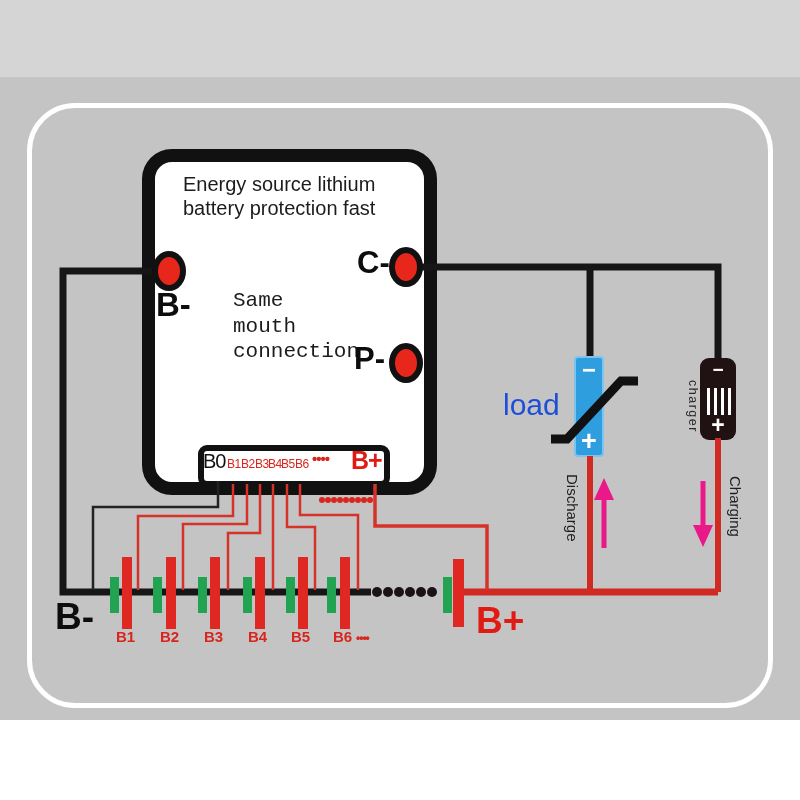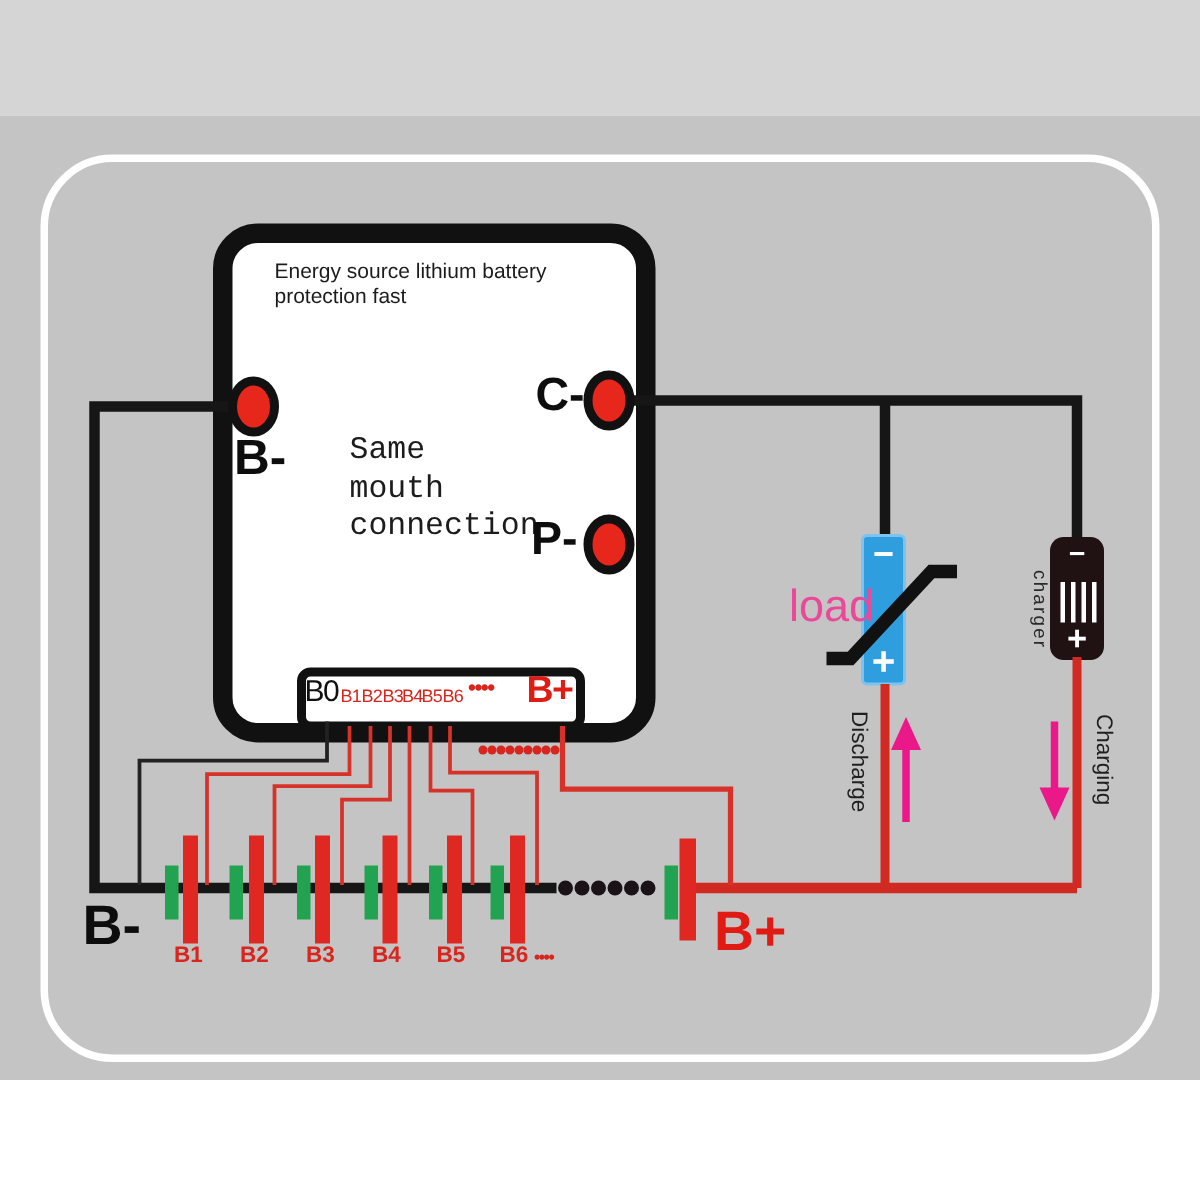--- a/index.html
+++ b/index.html
@@ -3,39 +3,39 @@
 <meta charset="utf-8">
 <style>
   html,body{margin:0;padding:0;}
   body{font-family:"Liberation Sans",sans-serif;}
   #canvas{position:relative;width:800px;height:800px;background:#ffffff;overflow:hidden;}
   .abs{position:absolute;}
   .band-top{left:0;top:0;width:800px;height:77px;background:#d5d5d5;}
   .band-main{left:0;top:77px;width:800px;height:643px;background:#c4c4c4;}
   .frame{left:27px;top:103px;width:736px;height:595px;border:5px solid #ffffff;border-radius:48px;}
   .board{left:142px;top:149px;width:295px;height:346px;box-sizing:border-box;background:#ffffff;border:13px solid #111111;border-radius:30px;}
-  .board-title{left:183px;top:172px;width:235px;font-size:14px;line-height:1.22;color:#1c1c1c;}
+  .board-title{left:183px;top:172px;width:235px;font-size:20px;line-height:1.22;color:#1c1c1c;}
   .board-note{left:233px;top:288px;width:125px;font-size:21px;line-height:1.22;color:#1c1c1c;font-family:Liberation Mono, monospace;}
   .term-label{font-weight:bold;color:#0d0d0d;}
   .lbl-bminus-board{left:156px;top:286px;font-size:33px;}
   .lbl-cminus{left:357px;top:245px;font-size:31px;}
   .lbl-pminus{left:354px;top:341px;font-size:31px;}
   .strip{left:198px;top:445px;width:192px;height:42px;box-sizing:border-box;background:#ffffff;border:6px solid #111111;border-radius:9px;}
   .pin{position:absolute;font-weight:normal;color:#d8251d;font-size:12px;top:457px;letter-spacing:-0.5px;}
   .pin-b0{left:203px;top:450px;font-size:20px;color:#101010;letter-spacing:-1px;}
   .pin-dots{left:312px;top:450px;font-size:15px;letter-spacing:-1px;color:#d8251d;font-weight:bold;}
   .pin-bplus{left:351px;top:446px;font-size:25px;color:#e01b14;font-weight:bold;letter-spacing:-1px;}
   .cell-lbl{position:absolute;top:628px;font-weight:bold;color:#d8251d;font-size:15px;}
   .cell-dots{left:356px;top:631px;font-size:12px;color:#d8251d;font-weight:bold;letter-spacing:-1px;}
   .lbl-bminus-big{left:55px;top:596px;font-size:37px;font-weight:bold;color:#0d0d0d;}
   .lbl-bplus-big{left:476px;top:600px;font-size:37px;font-weight:bold;color:#e01b14;}
   .load-box{left:574px;top:356px;width:30px;height:101px;box-sizing:border-box;background:#2f9ede;border:2px solid #7cc4ef;border-radius:4px;}
   .load-minus{left:574px;top:358px;width:30px;text-align:center;color:#ffffff;font-size:24px;font-weight:bold;line-height:1;}
   .load-plus{left:574px;top:428px;width:30px;text-align:center;color:#ffffff;font-size:27px;font-weight:bold;line-height:1;}
-  .lbl-load{left:526px;top:388px;font-size:30px;color:#ec4899;}
+  .lbl-load{left:503px;top:388px;font-size:30px;color:#1d4ed8;}
   .charger-box{left:700px;top:358px;width:36px;height:82px;box-sizing:border-box;background:#201113;border-radius:9px;}
   .charger-minus{left:700px;top:360px;width:36px;text-align:center;color:#ffffff;font-size:19px;font-weight:bold;line-height:1;}
   .charger-plus{left:700px;top:414px;width:36px;text-align:center;color:#ffffff;font-size:23px;font-weight:bold;line-height:1;}
   .grille-bar{position:absolute;top:388px;width:3px;height:27px;background:#ffffff;}
   .rot{transform:rotate(90deg);transform-origin:0 0;white-space:nowrap;}
   .lbl-charger{left:700px;top:380px;font-size:12.5px;letter-spacing:1.5px;color:#2a2a2a;}
   .lbl-discharge{left:581px;top:474px;font-size:15px;color:#1f1f1f;}
   .lbl-charging{left:744px;top:476px;font-size:15px;color:#1f1f1f;}
   svg.overlay{position:absolute;left:0;top:0;pointer-events:none;}
 </style>

